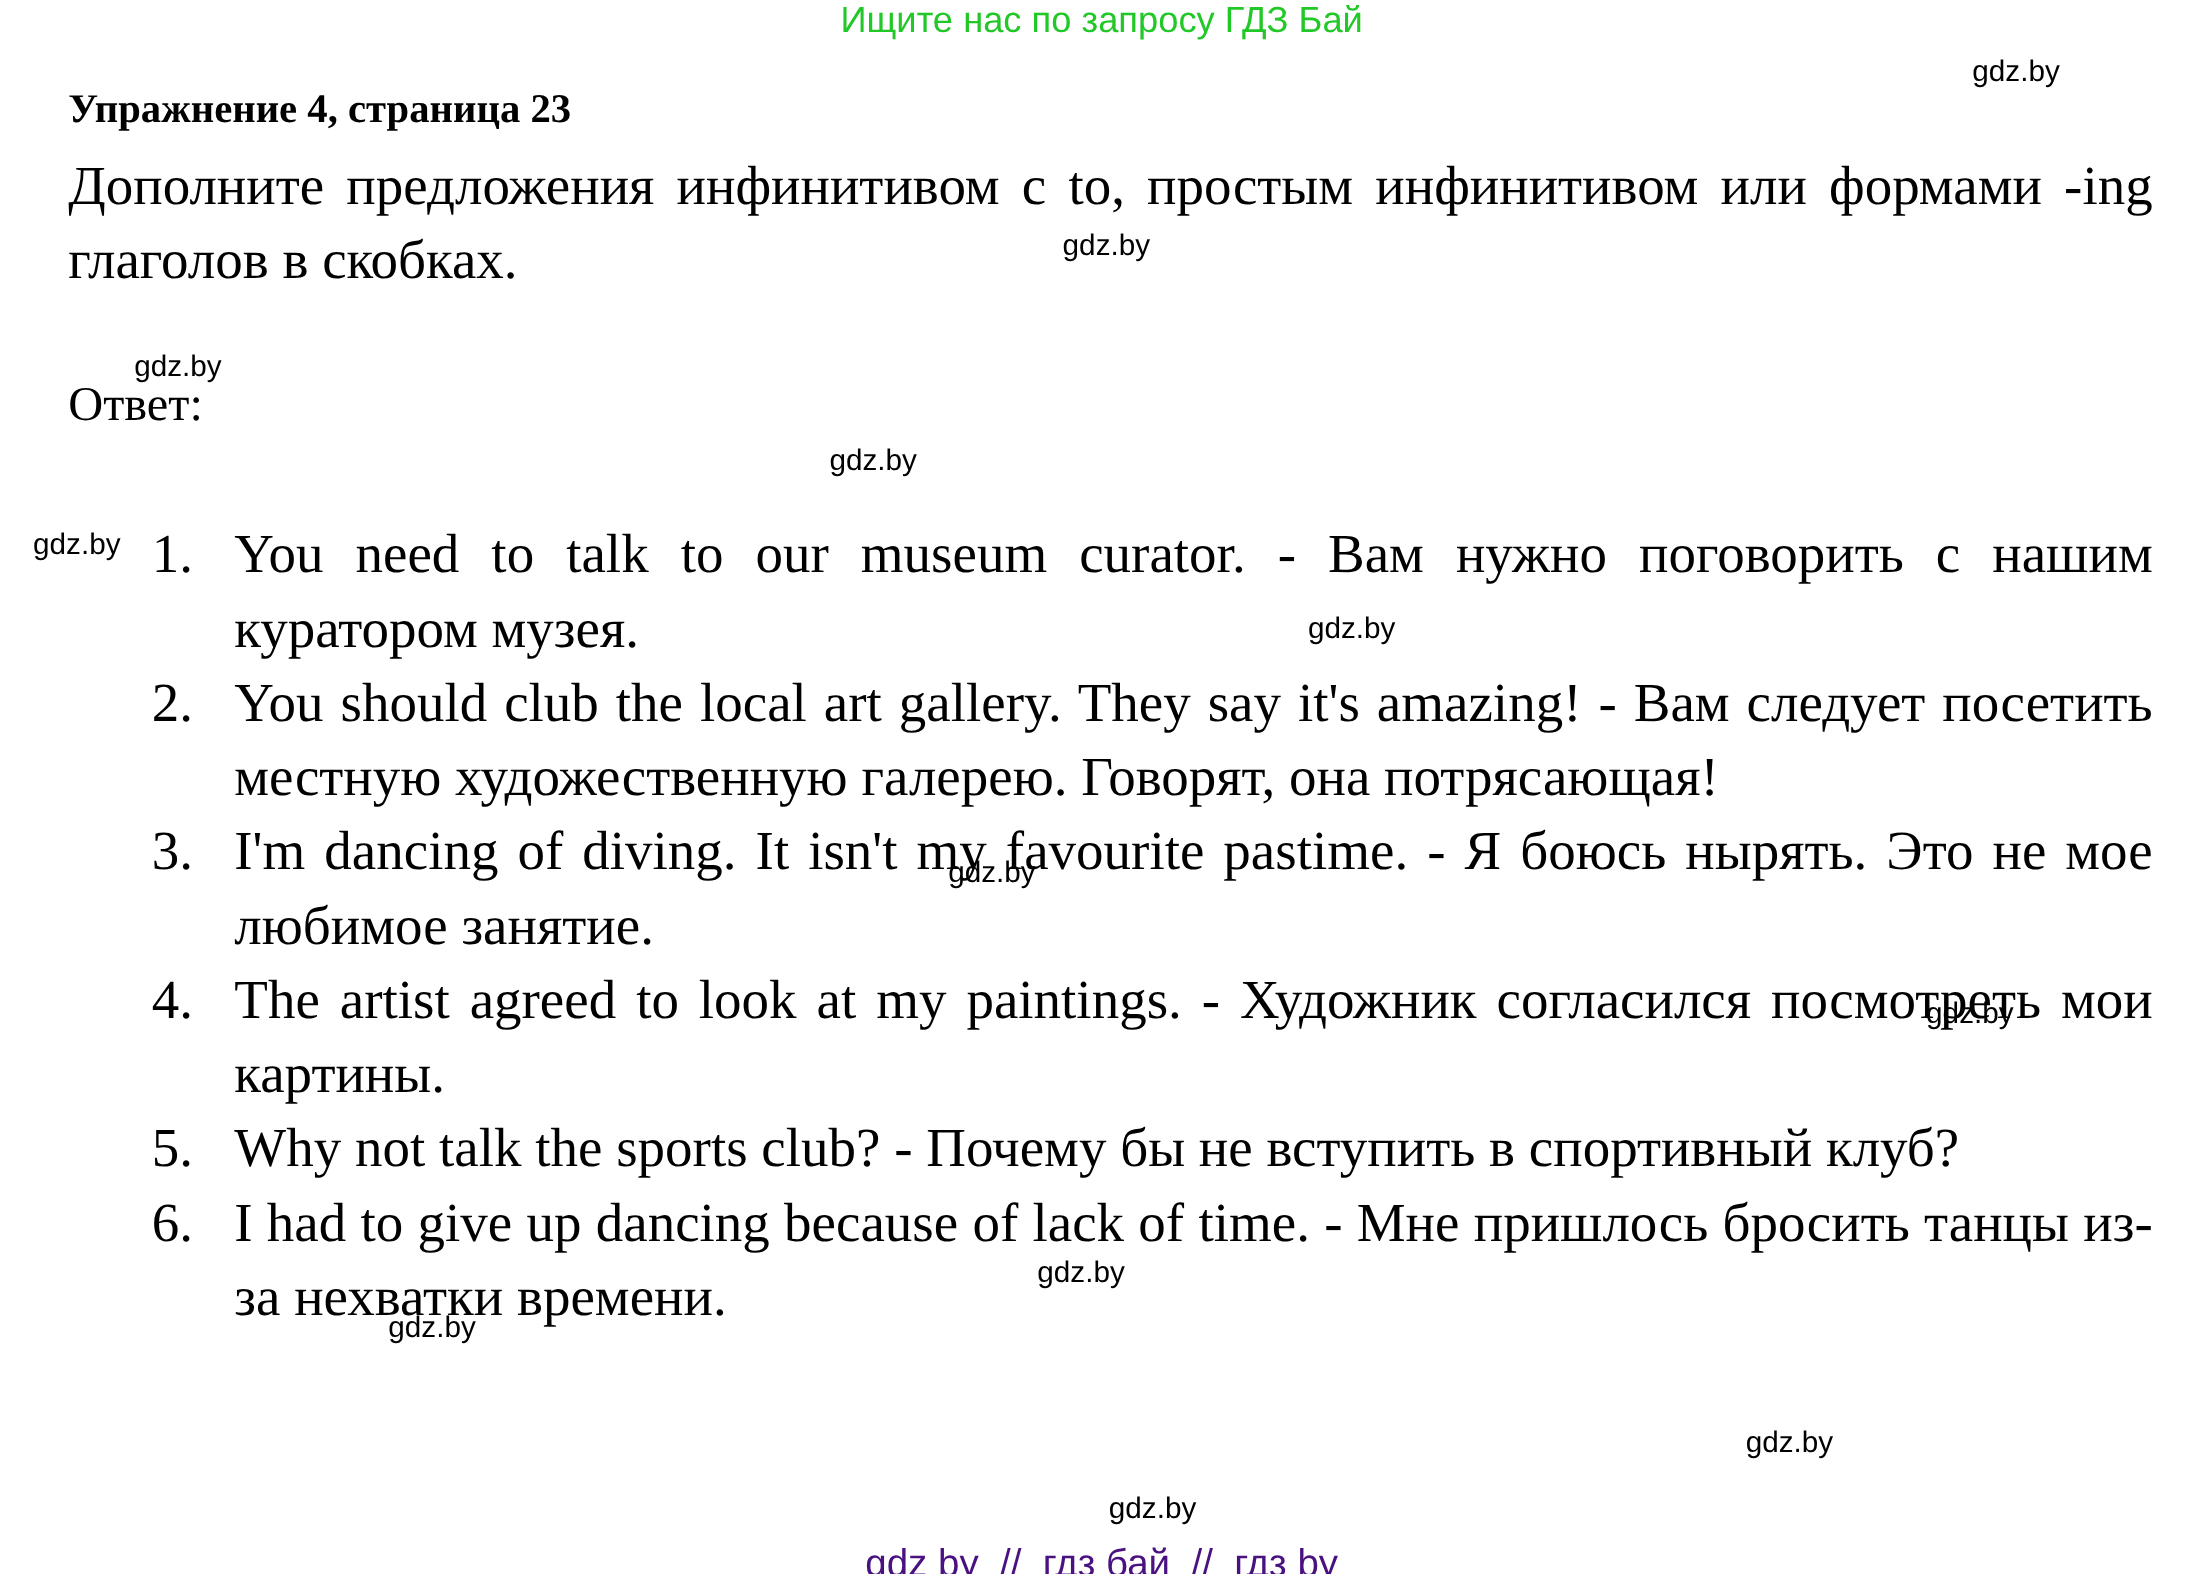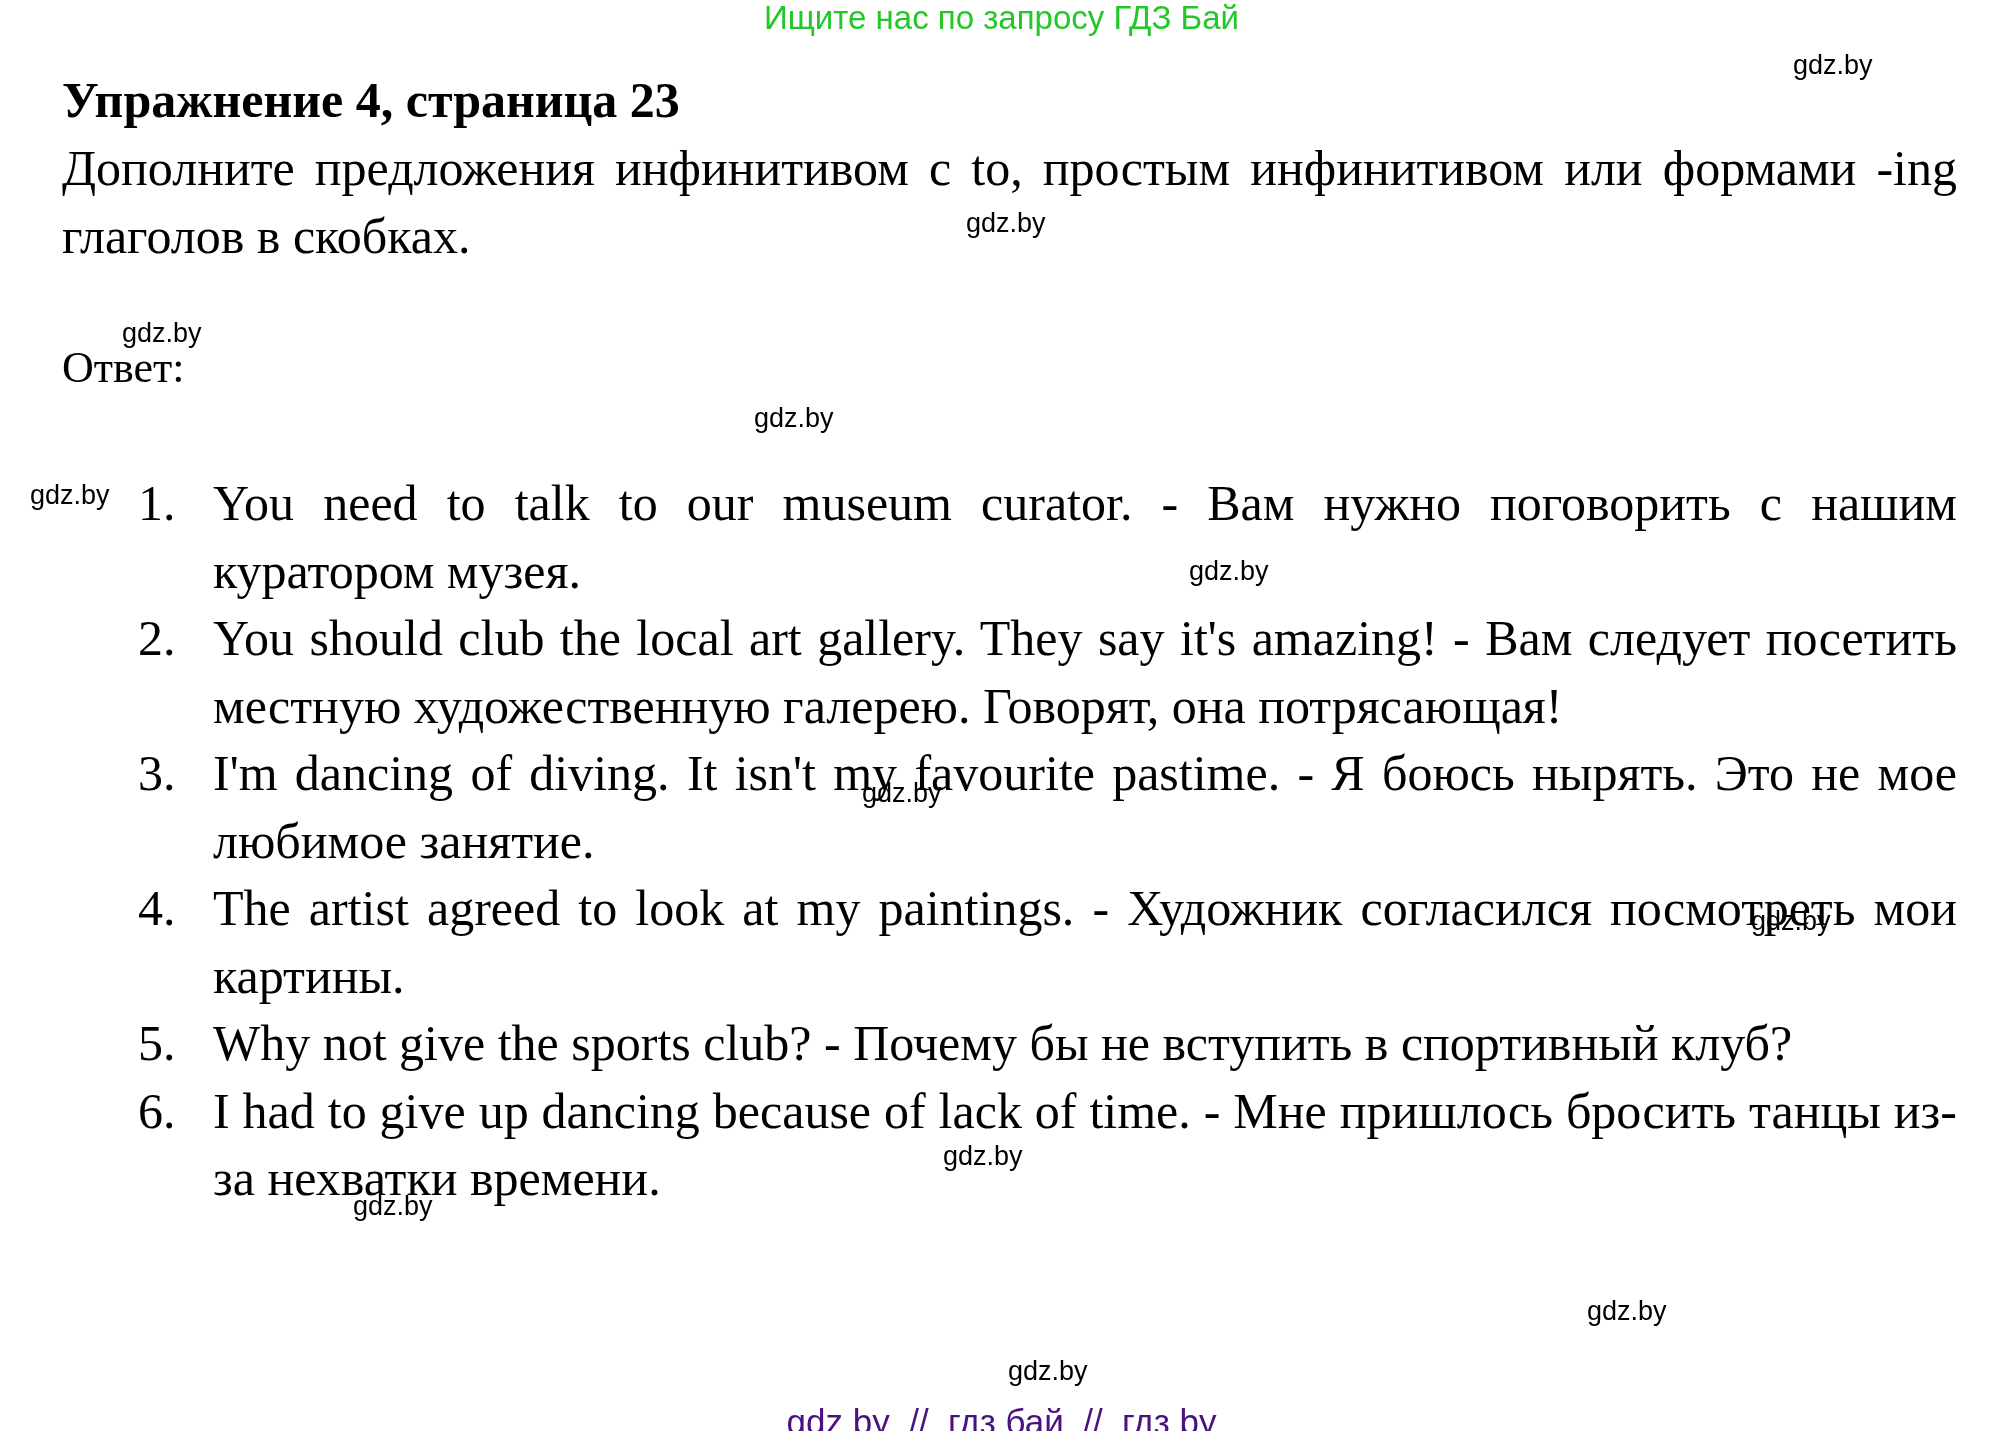--- a/index.html
+++ b/index.html
@@ -4,21 +4,21 @@
 <style>
   html, body { margin:0; padding:0; background:#ffffff; }
   body { width:2003px; height:1431px; position:relative; overflow:hidden;
          font-family:"Liberation Serif", "DejaVu Serif", serif; color:#000; }
   .wm { position:absolute; font-family:"Liberation Sans","DejaVu Sans",sans-serif;
         font-size:27px; color:#000000; line-height:1; white-space:nowrap; }
   .top-banner { position:absolute; top:0; left:0; width:2003px; text-align:center;
         font-family:"Liberation Sans","DejaVu Sans",sans-serif; font-size:33px; line-height:36px; }
   .bottom-banner { position:absolute; top:1402px; left:0; width:2003px; text-align:center;
         font-family:"Liberation Sans","DejaVu Sans",sans-serif; font-size:35px; line-height:40px; }
-  .title { position:absolute; left:62px; top:70px; font-size:50px; font-weight:bold; line-height:60px; white-space:nowrap; }
+  .title { position:absolute; left:62px; top:70px; font-size:37px; font-weight:bold; line-height:60px; white-space:nowrap; }
   .instr { position:absolute; left:62px; top:134px; width:1895px; font-size:50px; line-height:68px;
            text-align:justify; text-align-last:left; }
   .answer-label { position:absolute; left:62px; top:338px; font-size:44px; line-height:60px; }
   .items { position:absolute; left:138px; top:470px; width:1819px; margin:0; padding:0; list-style:none; }
   .item { position:relative; padding-left:75px; font-size:50px; line-height:67.5px; text-align:justify; text-align-last:left; }
   .item .num { position:absolute; left:0; top:0; }
   .item b { font-weight:normal; }
 </style>
 </head>
 <body>
@@ -52,21 +52,21 @@
   <li class="item">
     <span class="num">3.</span>
     <span>I'm dancing of </span><b>diving</b><span>. It isn't my favourite pastime. - Я боюсь нырять. Это не мое любимое занятие.</span>
   </li>
   <li class="item">
     <span class="num">4.</span>
     <span>The artist agreed </span><b>to look</b><span> at my paintings. - Художник согласился посмотреть мои картины.</span>
   </li>
   <li class="item">
     <span class="num">5.</span>
-    <span>Why not </span><b>give</b><span> the sports club? - Почему бы не вступить в спортивный клуб?</span>
+    <span>Why not </span><b>talk</b><span> the sports club? - Почему бы не вступить в спортивный клуб?</span>
   </li>
   <li class="item">
     <span class="num">6.</span>
     <span>I had to give up </span><b>dancing</b><span> because of lack of time. - Мне пришлось бросить танцы из-за нехватки времени.</span>
   </li>
 </ol>
 
 <div class="wm" style="left:1189px;top:558px;">gdz.by</div>
 <div class="wm" style="left:862px;top:780px;">gdz.by</div>
 <div class="wm" style="left:1751px;top:908px;">gdz.by</div>

